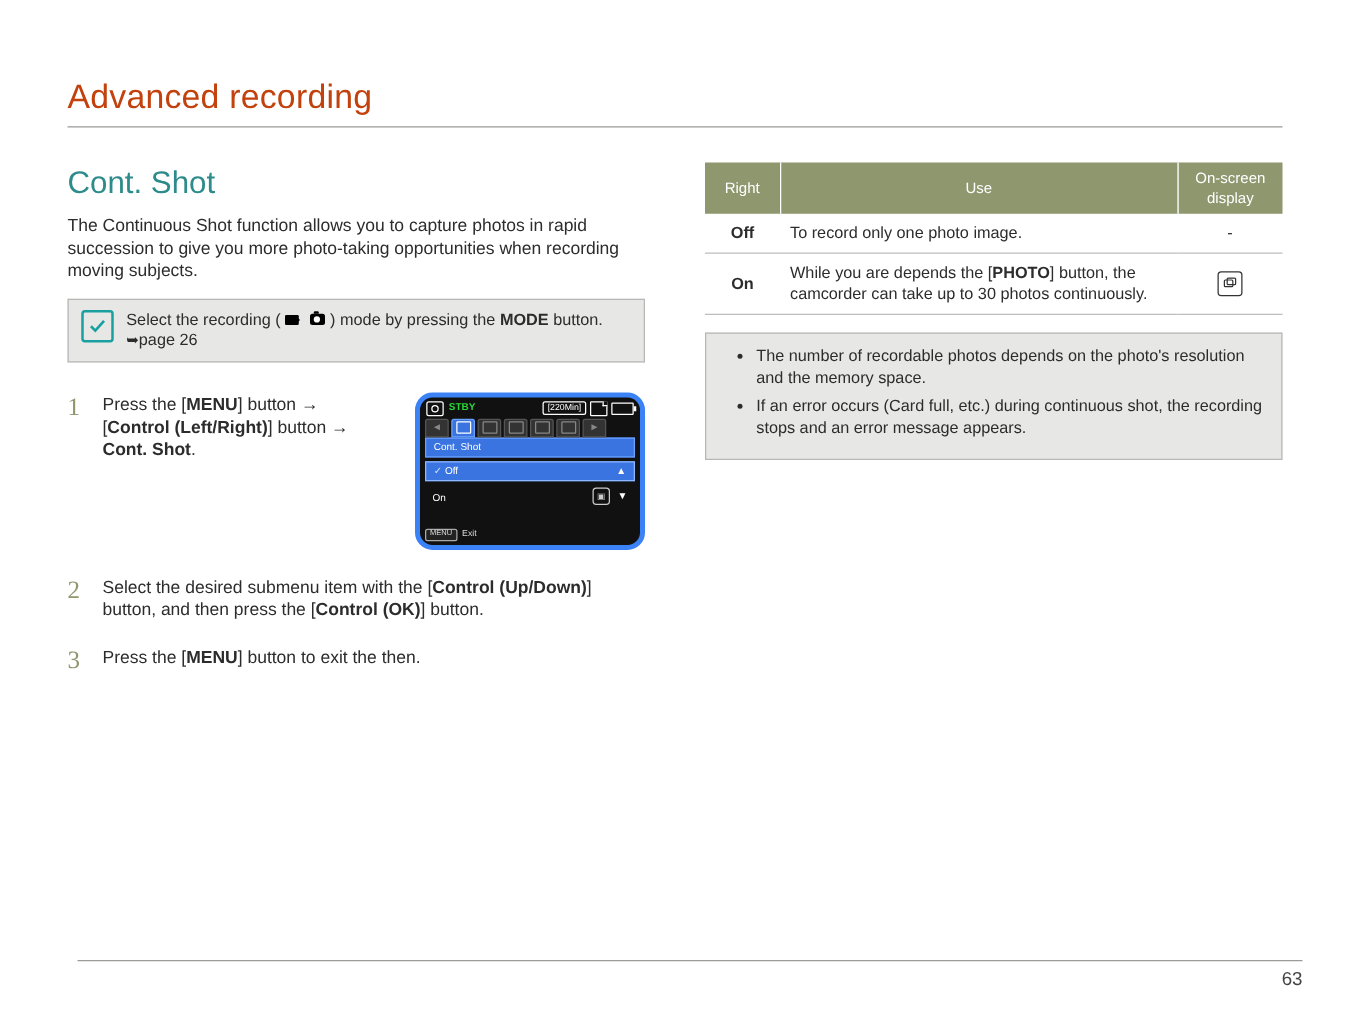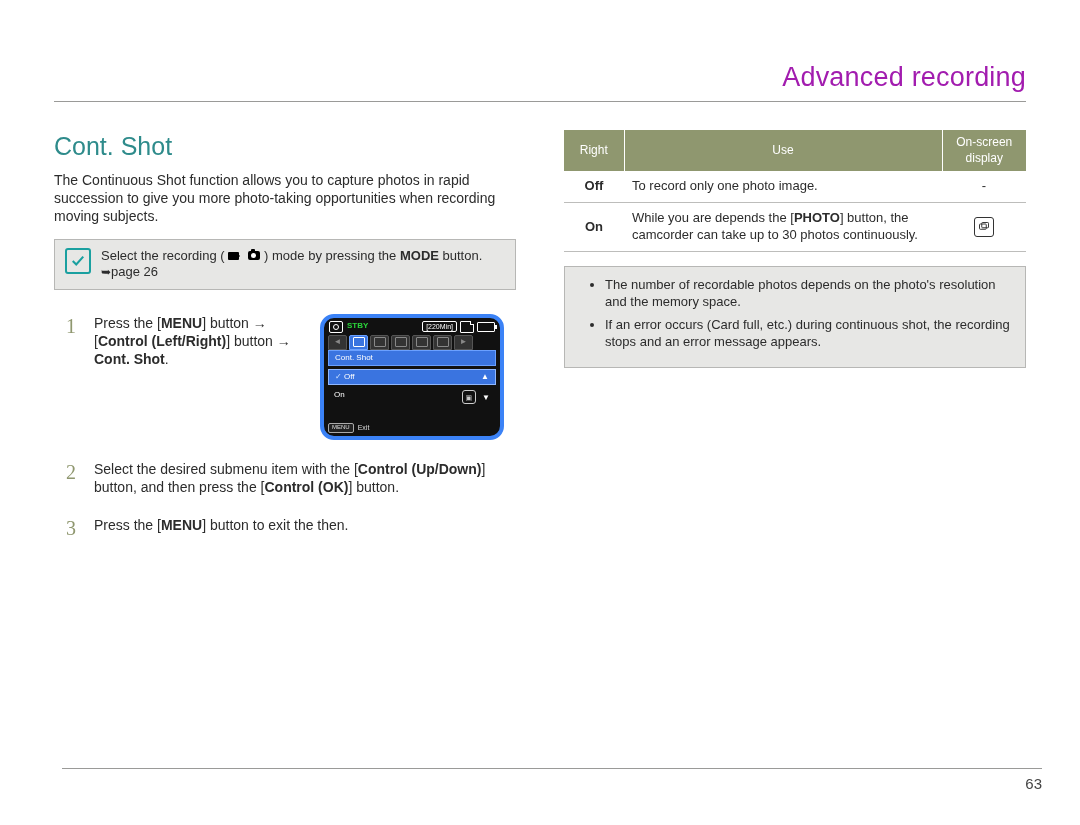--- a/index.html
+++ b/index.html
@@ -19,22 +19,21 @@
     color:var(--text);
     font-size:14px;
     box-sizing:border-box;
     padding:60px 54px 0 54px;
     position:relative;
     line-height:1.3;
   }
   .hr{border:0;border-top:1px solid #9a9a98;margin:0}
   .header{
     font-size:27px;
-    color:#a21caf;
-    text-align:right;
+    color:#c2410c;
     padding-bottom:6px;
     font-weight:400;
     letter-spacing:.2px;
   }
   .cols{
     display:flex;
     gap:48px;
     margin-top:28px;
   }
   .col{flex:1 1 0;min-width:0}
@@ -62,21 +61,21 @@
     border:2px solid #1aa0a0;
     border-radius:3px;
     display:flex;align-items:center;justify-content:center;
     color:#1aa0a0;
     font-weight:bold;
     flex:0 0 auto;
   }
   .callout .badge svg{width:14px;height:14px}
   .callout b{font-weight:bold}
 
-  ol.steps{list-style:none;margin:12px;padding:0;counter-reset:step}
+  ol.steps{list-style:none;margin:0;padding:0;counter-reset:step}
   ol.steps>li{
     display:flex;
     gap:14px;
     margin:0 0 20px 0;
     align-items:flex-start;
   }
   ol.steps>li::before{
     counter-increment:step;
     content:counter(step);
     color:var(--olive);
@@ -123,21 +122,21 @@
     font-size:8px;color:#888;
   }
   .lcd-tab.active{background:#3a74e0;border-color:#6aa0ff;color:#fff}
   .lcd-title{
     background:#3a74e0;color:#fff;
     margin:0 4px;padding:2px 6px;font-size:8px;
     border:1px solid #6aa0ff;
   }
   .lcd-row{
     margin:3px 4px 0 4px;padding:2px 6px;font-size:8px;
-    color:#fff;display:flex;align-items:flex-start;gap:4px;
+    color:#fff;display:flex;align-items:flex-end;gap:4px;
     justify-content:space-between;
   }
   .lcd-row.sel{
     background:#3a74e0;border:1px solid #8fb7ff;
   }
   .lcd-arrow{font-size:8px}
   .lcd-exit{
     position:absolute;left:4px;bottom:3px;font-size:7px;
     display:flex;align-items:center;gap:4px;color:#ddd;
   }

